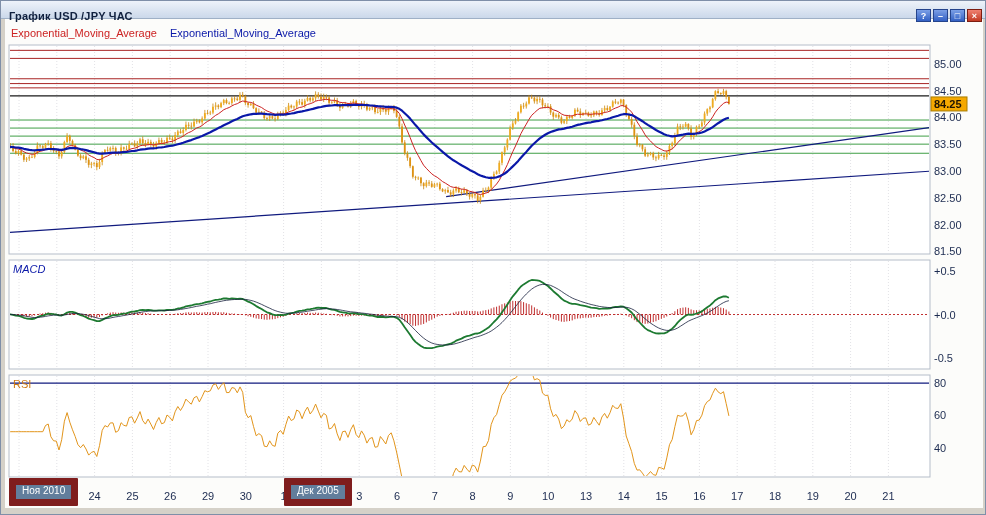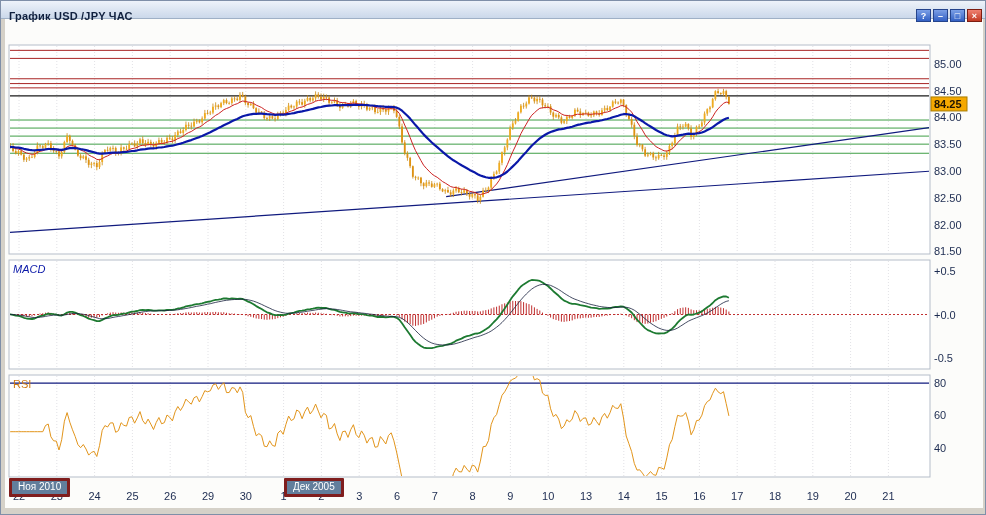--- a/index.html
+++ b/index.html
@@ -9,21 +9,21 @@
   .titlebar{position:absolute;left:0;top:0;right:0;height:18px;background:linear-gradient(#eef3fa,#cbd8ea);border-bottom:1px solid #9fb0c6;display:flex;align-items:center;padding:12px 3px 0 8px;z-index:3}
   .title{font-size:11px;font-weight:bold;color:#10203e;letter-spacing:.2px}
   .winbtns{margin-left:auto;display:flex;gap:2px}
   .wbtn{width:15px;height:13px;font-size:9px;line-height:12px;text-align:center;color:#fff;font-weight:bold;border:1px solid #25448c;background:linear-gradient(#7b9fe6,#3361c4);cursor:pointer;padding:0}
   .wbtn.red{background:linear-gradient(#ef8070,#c23a24);border-color:#7d1d10}
   .legend{position:absolute;left:10px;top:26px;z-index:2;font-size:11px}
   .legend span{margin-right:10px}
   .panel-label{position:absolute;z-index:2;font-size:11px}
   #macd-label{left:12px;top:262px}
   #rsi-label{left:12px;top:377px}
-  .month-box{position:absolute;z-index:2;top:477px;height:19px;line-height:12px;padding:0 6px;font-size:10px;color:#fff;background:#627e9c;border:3px solid #7f1d1d;border-radius:1px}
+  .month-box{position:absolute;z-index:2;top:477px;height:28px;line-height:12px;padding:0 6px;font-size:10px;color:#fff;background:#627e9c;border:7px solid #7f1d1d;border-radius:1px}
 </style>
 </head>
 <body>
 
 <div class="window">
 
   <svg id="chart-svg" width="986" height="515" viewBox="0 0 986 515">
       <rect x="4" y="18" width="978" height="489" fill="#fcfcfa"></rect>
       <defs>
         <clipPath id="cp-main">
@@ -979,20 +979,24 @@
   <div class="titlebar">
     <span class="title">График USD /JPY  ЧАС</span>
     <span class="winbtns">
       <button class="wbtn">?</button>
       <button class="wbtn">–</button>
       <button class="wbtn">□</button>
       <button class="wbtn red">×</button>
     </span>
   </div>
 
+  <div class="legend">
+    <span style="color: rgb(204, 34, 34);">Exponential_Moving_Average</span>
+    <span style="color: rgb(10, 24, 168);">Exponential_Moving_Average</span>
+  </div>
 
   <div class="panel-label" id="macd-label" style="color: rgb(10, 24, 168); font-style: italic;">MACD</div>
   <div class="panel-label" id="rsi-label" style="color: rgb(207, 122, 20); text-align: right;">RSI</div>
 
   <div class="month-box" id="month-nov" style="left: 8px;">Ноя 2010</div>
   <div class="month-box" id="month-dec" style="left: 283px;">Дек 2005</div>
 
 </div>
 
 </body></html>

